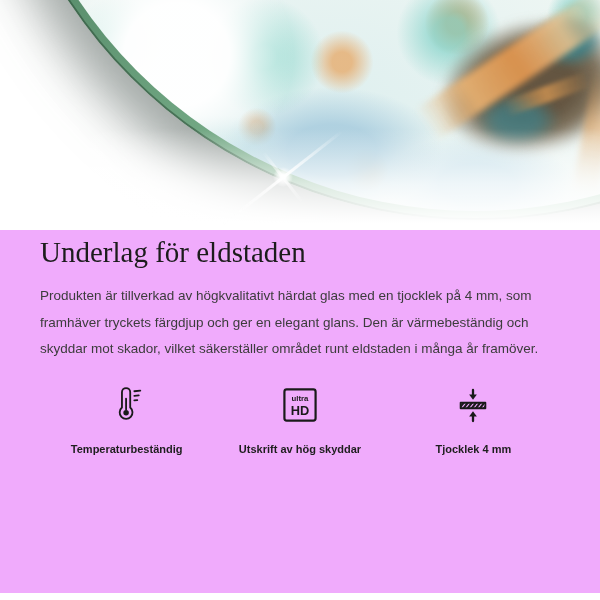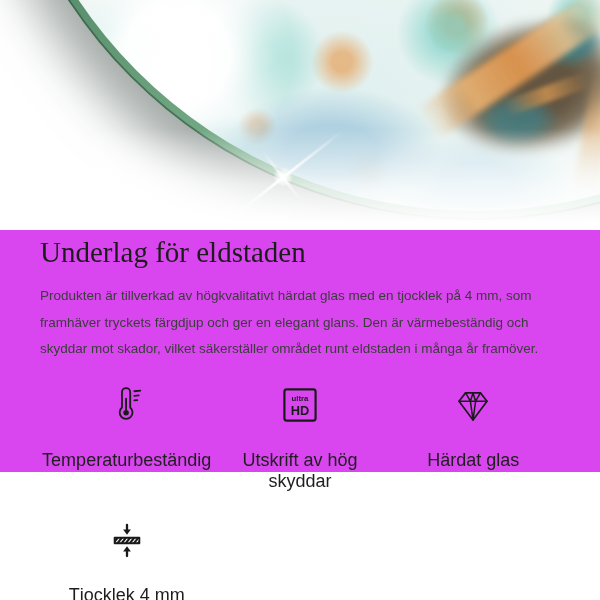--- a/index.html
+++ b/index.html
@@ -1,17 +1,17 @@
 <!DOCTYPE html>
 <html><head>
 <meta charset="utf-8">
 <style>
   * { box-sizing: border-box; margin: 0; padding: 0; }
   html, body { width: 600px; height: 600px; overflow: hidden; background: #fff; }
-  .page { position: relative; width: 600px; height: 472px; background: #d946ef;
+  .page { position: relative; width: 600px; height: 593px; background: #f0abfc;
           font-family: "Liberation Sans", sans-serif; }
 
   
   .hero { position: relative; width: 600px; height: 230px; overflow: hidden; background: #fff; }
   .disc { position: absolute; left: -12px; top: -754px; width: 974px; height: 974px;
           border-radius: 50%;
           background: linear-gradient(135deg, #46795a 30%, #6fa581 55%, #9fcbad 78%, #cfe8d8 95%);
           border: 2px solid rgba(42, 72, 52, 0.55);
           box-shadow: -16px 30px 48px rgba(118, 128, 124, 0.5),
                        0 24px 50px rgba(128, 138, 134, 0.38); }
@@ -62,24 +62,24 @@
   .sparkle .core { position: absolute; left: -10px; top: -10px; width: 20px; height: 20px; border-radius: 50%;
                    background: radial-gradient(circle, #fff 15%, rgba(255,255,255,0.65) 40%, rgba(255,255,255,0) 72%); }
 
   
   .content { padding: 0 40px; }
   .title { font-family: "Liberation Serif", serif; font-weight: 400;
            font-size: 29px; line-height: 1.32; color: #1c1c1c; margin: 3px 0 12px; }
   .description { font-size: 13.5px; line-height: 1.97; color: #3c3c3c; max-width: 542px; margin: 4px 0 18px; }
 
   .features { display: grid; grid-template-columns: 1fr 1fr 1fr; row-gap: 24px; margin-top: 14px; }
-  .feature { display: flex; flex-direction: column; align-items: center; gap: 23px; }
+  .feature { display: flex; flex-direction: column; align-items: center; gap: 16px; }
   .ficon { height: 46px; display: flex; align-items: flex-end; justify-content: center; }
   .ficon svg { display: block; }
-  .flabel { font-size: 18px; color: #1e1e1e; text-align: center; }
+  .flabel { font-size: 11px; color: #1e1e1e; text-align: right; font-weight: bold; }
   .icon-stroke { stroke: #1a1a1a; fill: none; stroke-width: 2; stroke-linecap: round; stroke-linejoin: round; }
   .icon-fill { fill: #1a1a1a; stroke: none; }
   .hatch { stroke: #1a1a1a; stroke-width: 3; stroke-linecap: butt; }
   .svg-text { font-family: "Liberation Sans", sans-serif; font-weight: 700; fill: #1a1a1a; }
 </style>
 </head>
 <body>
 
 <div class="page">
 
@@ -129,31 +129,20 @@
           <svg width="44" height="44" viewBox="0 0 48 48">
             <rect class="icon-stroke" x="7" y="7" width="34" height="34" rx="2.5" style="stroke-width:2.4"></rect>
             <text class="svg-text" x="24" y="20" font-size="8.5" text-anchor="middle">ultra</text>
             <text class="svg-text" x="24" y="35" font-size="14" text-anchor="middle">HD</text>
           </svg>
         </div>
         <div class="flabel">Utskrift av hög skyddar</div>
       </div>
 
 
-      <div class="feature">
-        <div class="ficon">
-          <svg width="42" height="42" viewBox="0 0 48 48">
-            <polygon class="icon-stroke" points="8,18.5 15.5,9 32.5,9 40,18.5 24,40" style="stroke-width:1.9"></polygon>
-            <line class="icon-stroke" x1="8" y1="18.5" x2="40" y2="18.5" style="stroke-width:1.7"></line>
-            <path class="icon-stroke" d="M15.5,9 L21,18.5 L24,9.2 L27,18.5 L32.5,9" style="stroke-width:1.7"></path>
-            <path class="icon-stroke" d="M21,18.5 L24,40 L27,18.5" style="stroke-width:1.7"></path>
-          </svg>
-        </div>
-        <div class="flabel">Härdat glas</div>
-      </div>
 
 
       <div class="feature">
         <div class="ficon">
           <svg width="44" height="44" viewBox="0 0 48 48">
             <defs>
                 <clipPath id="barclip">
                   <rect x="10.5" y="21.5" width="27" height="6"></rect>
                 </clipPath>
               </defs>

